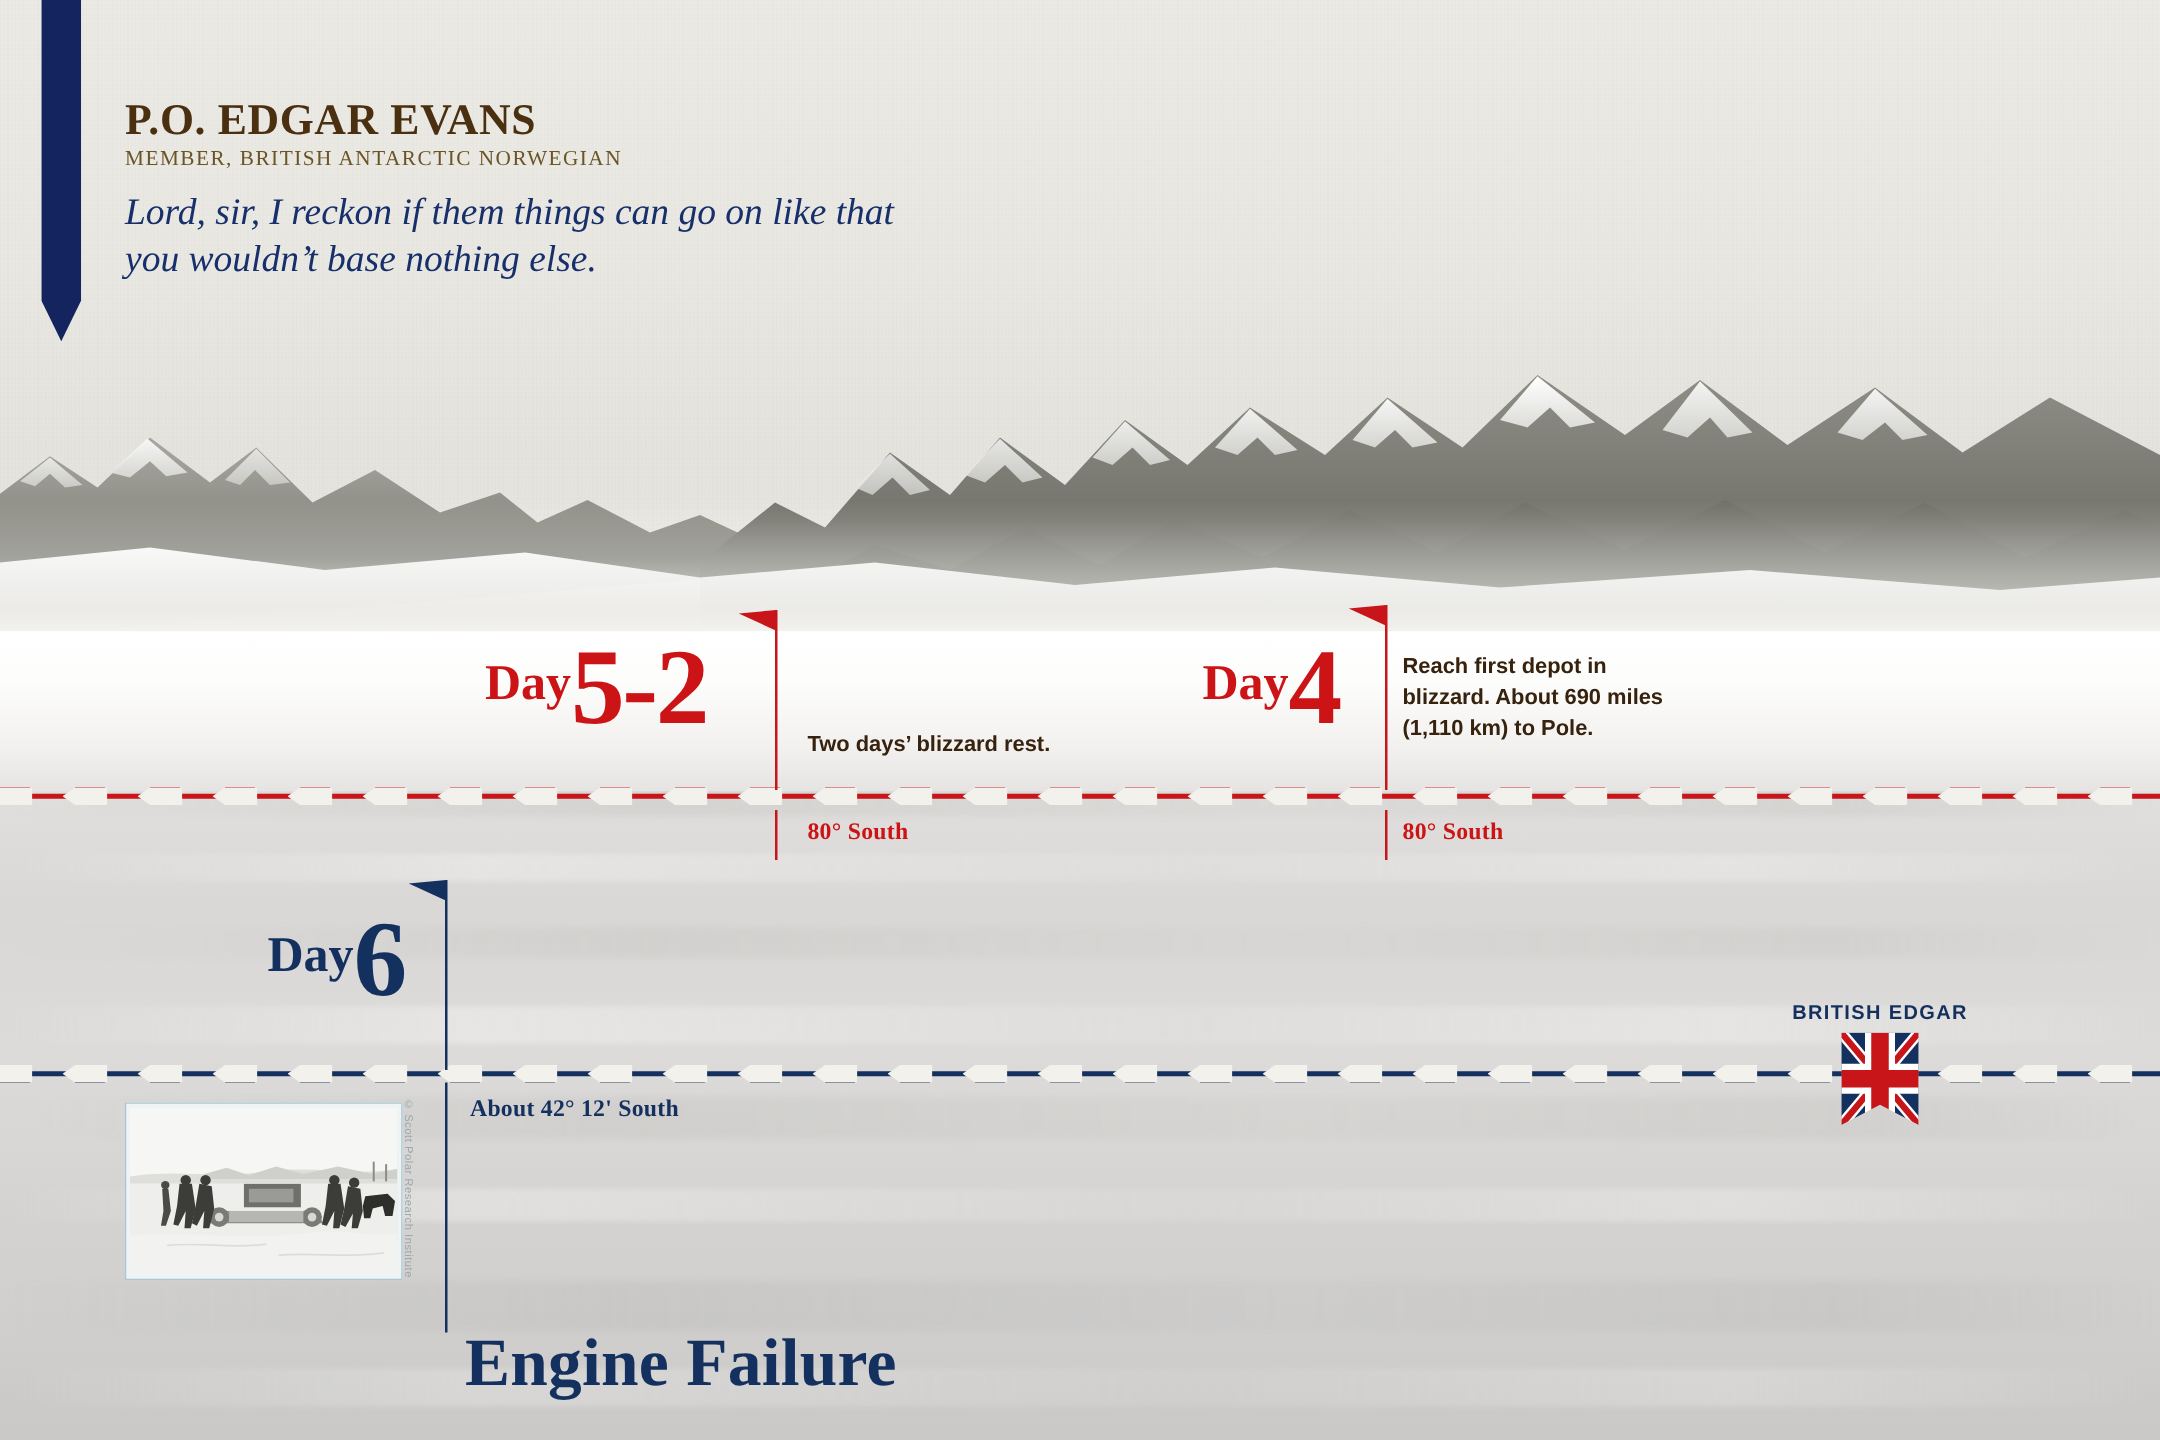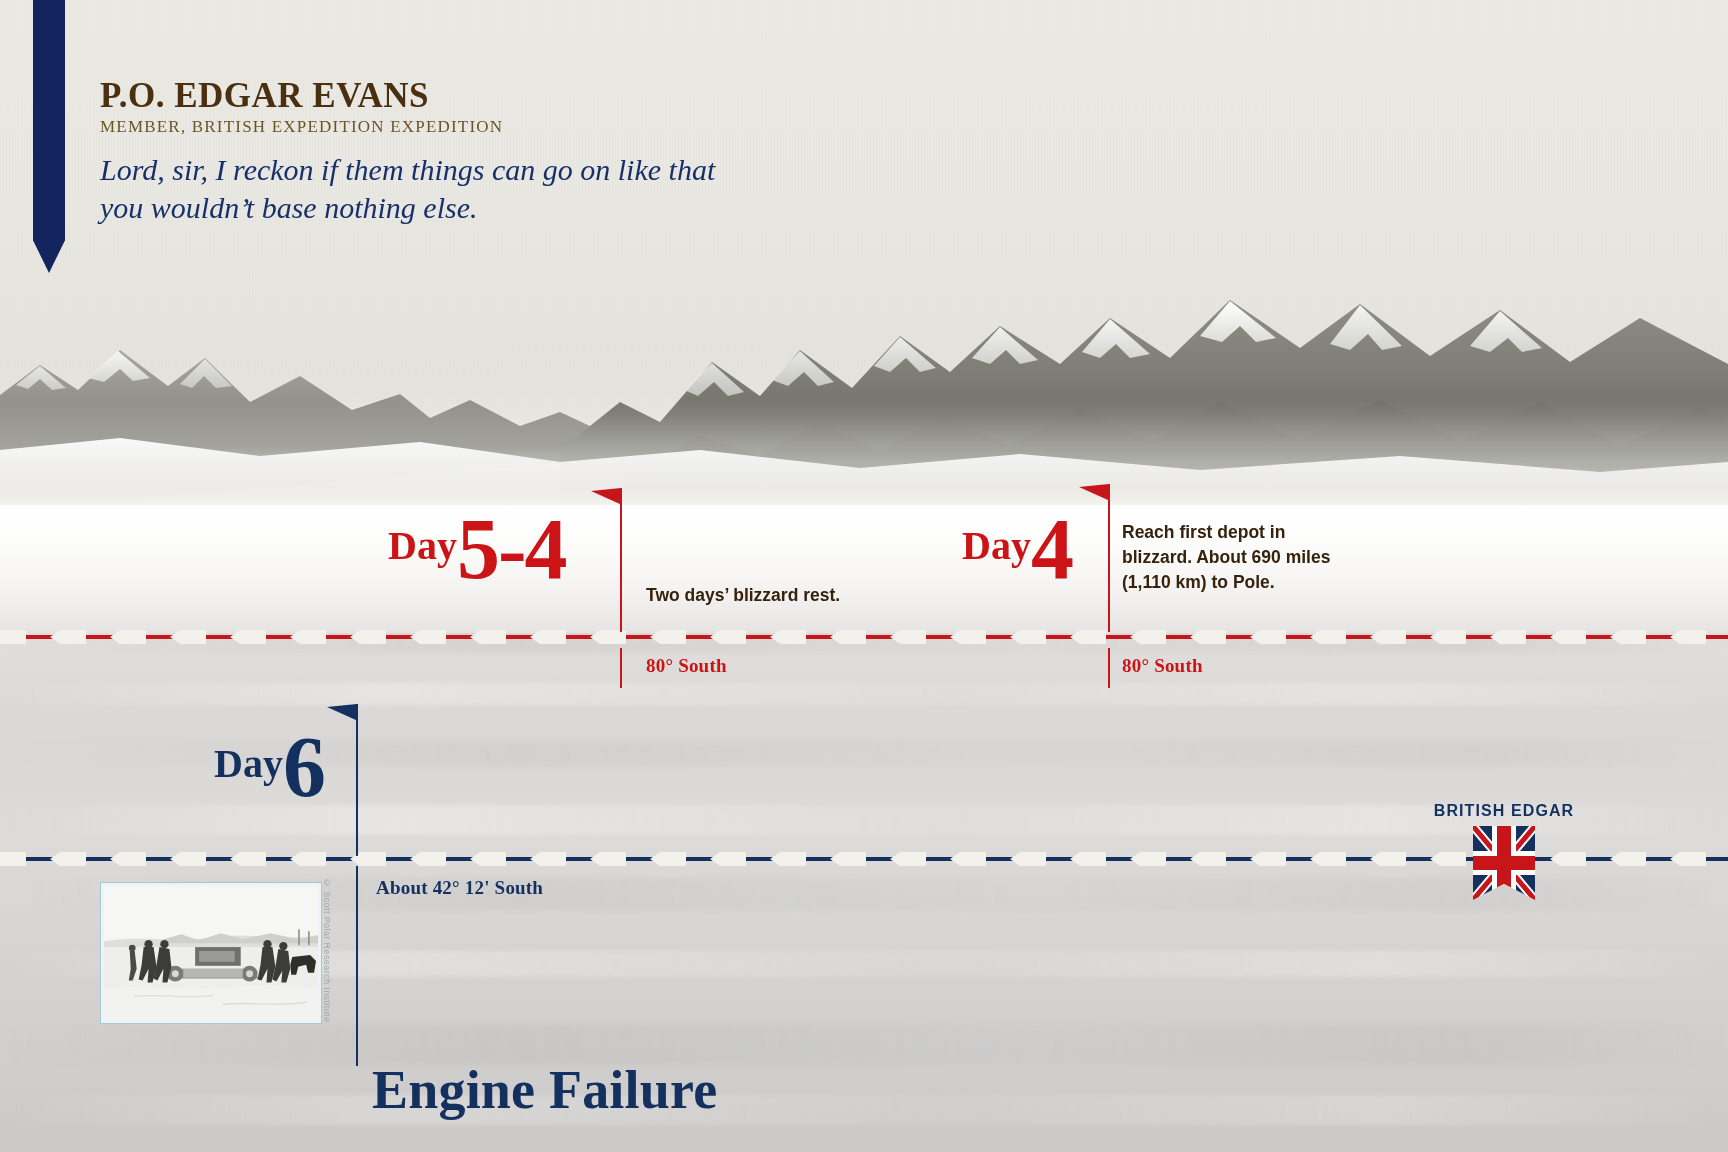--- a/index.html
+++ b/index.html
@@ -267,21 +267,21 @@
     <div class="snow-streak" style="top:446px;height:26px;opacity:.5"></div>
     <div class="snow-dark" style="top:520px;height:40px;opacity:.5"></div>
     <div class="snow-streak" style="top:590px;height:30px;opacity:.4"></div>
   </div>
   <div class="white-band"></div>
 
   <div class="bookmark"></div>
 
   <div class="hdr">
     <div class="hdr-name">P.O. EDGAR EVANS</div>
-    <div class="hdr-role">MEMBER, BRITISH EXPEDITION EXPEDITION</div>
+    <div class="hdr-role">MEMBER, BRITISH ANTARCTIC NORWEGIAN</div>
     <div class="hdr-quote">Lord, sir, I reckon if them things can go on like that you wouldn’t base nothing else.</div>
   </div>
 
   <div class="tl tl-red">
     <div class="tl-thin"></div>
     <div class="tl-bar"></div>
     <div class="tl-chev" id="chev-red">
         <i style="left: -10px;"></i>
         <i style="left: 50px;"></i>
         <i style="left: 110px;"></i>
@@ -311,21 +311,21 @@
         <i style="left: 1550px;"></i>
         <i style="left: 1610px;"></i>
         <i style="left: 1670px;"></i>
       </div>
   </div>
 
   <div class="stem red" style="left:620px;top:488px;height:144px;"></div>
   <div class="pennant red" style="left:591px;top:488px;"></div>
   <div class="day-lbl" style="left:388px;top:512px;">
     <span class="day-word red-txt">Day</span>
-    <span class="day-num red-txt">5-4</span>
+    <span class="day-num red-txt">5-2</span>
   </div>
   <div class="desc" style="left:646px;top:583px;width:260px;">Two days’ blizzard rest.</div>
   <div class="stem red" style="left:620px;top:648px;height:40px;"></div>
   <div class="coord red-txt" style="left:646px;top:655px;">80° South</div>
 
   <div class="stem red" style="left:1108px;top:484px;height:148px;"></div>
   <div class="pennant red" style="left:1079px;top:484px;"></div>
   <div class="day-lbl" style="left:962px;top:512px;">
     <span class="day-word red-txt">Day</span>
     <span class="day-num red-txt">4</span>

